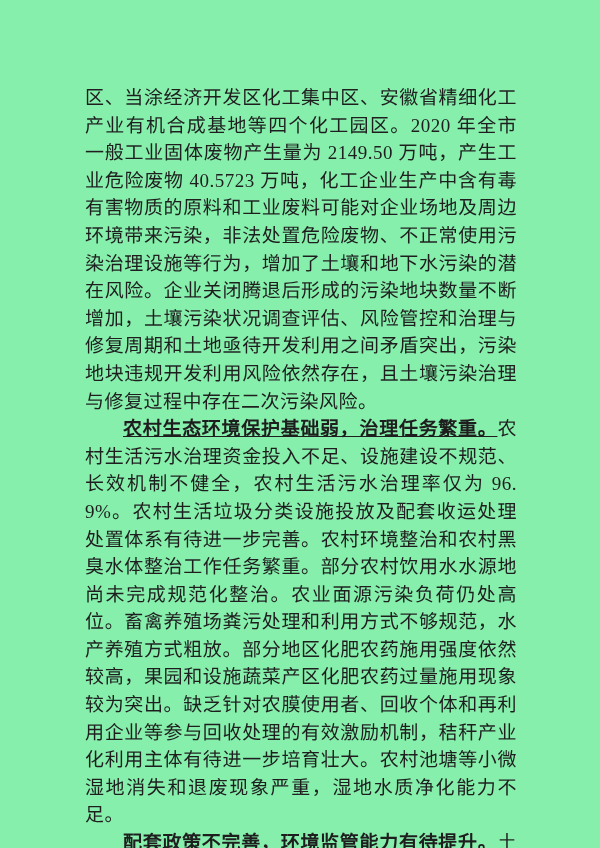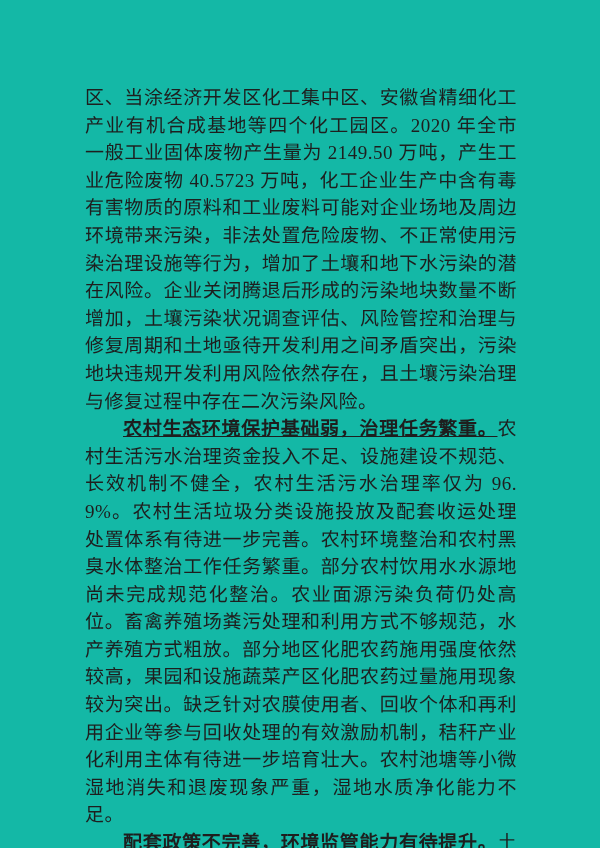--- a/index.html
+++ b/index.html
@@ -4,21 +4,21 @@
 <style>
   html, body {
     margin: 0;
     padding: 0;
     background: #ffffff;
   }
   .page {
     position: relative;
     width: 600px;
     height: 848px;
-    background: #14b8a6;
+    background: #86efac;
     overflow: hidden;
     font-family: "Liberation Serif", "DejaVu Serif", serif;
     color: #1e1e1e;
   }
   .text-block {
     position: absolute;
     left: 85px;
     top: 84px;
     width: 432px;
   }

